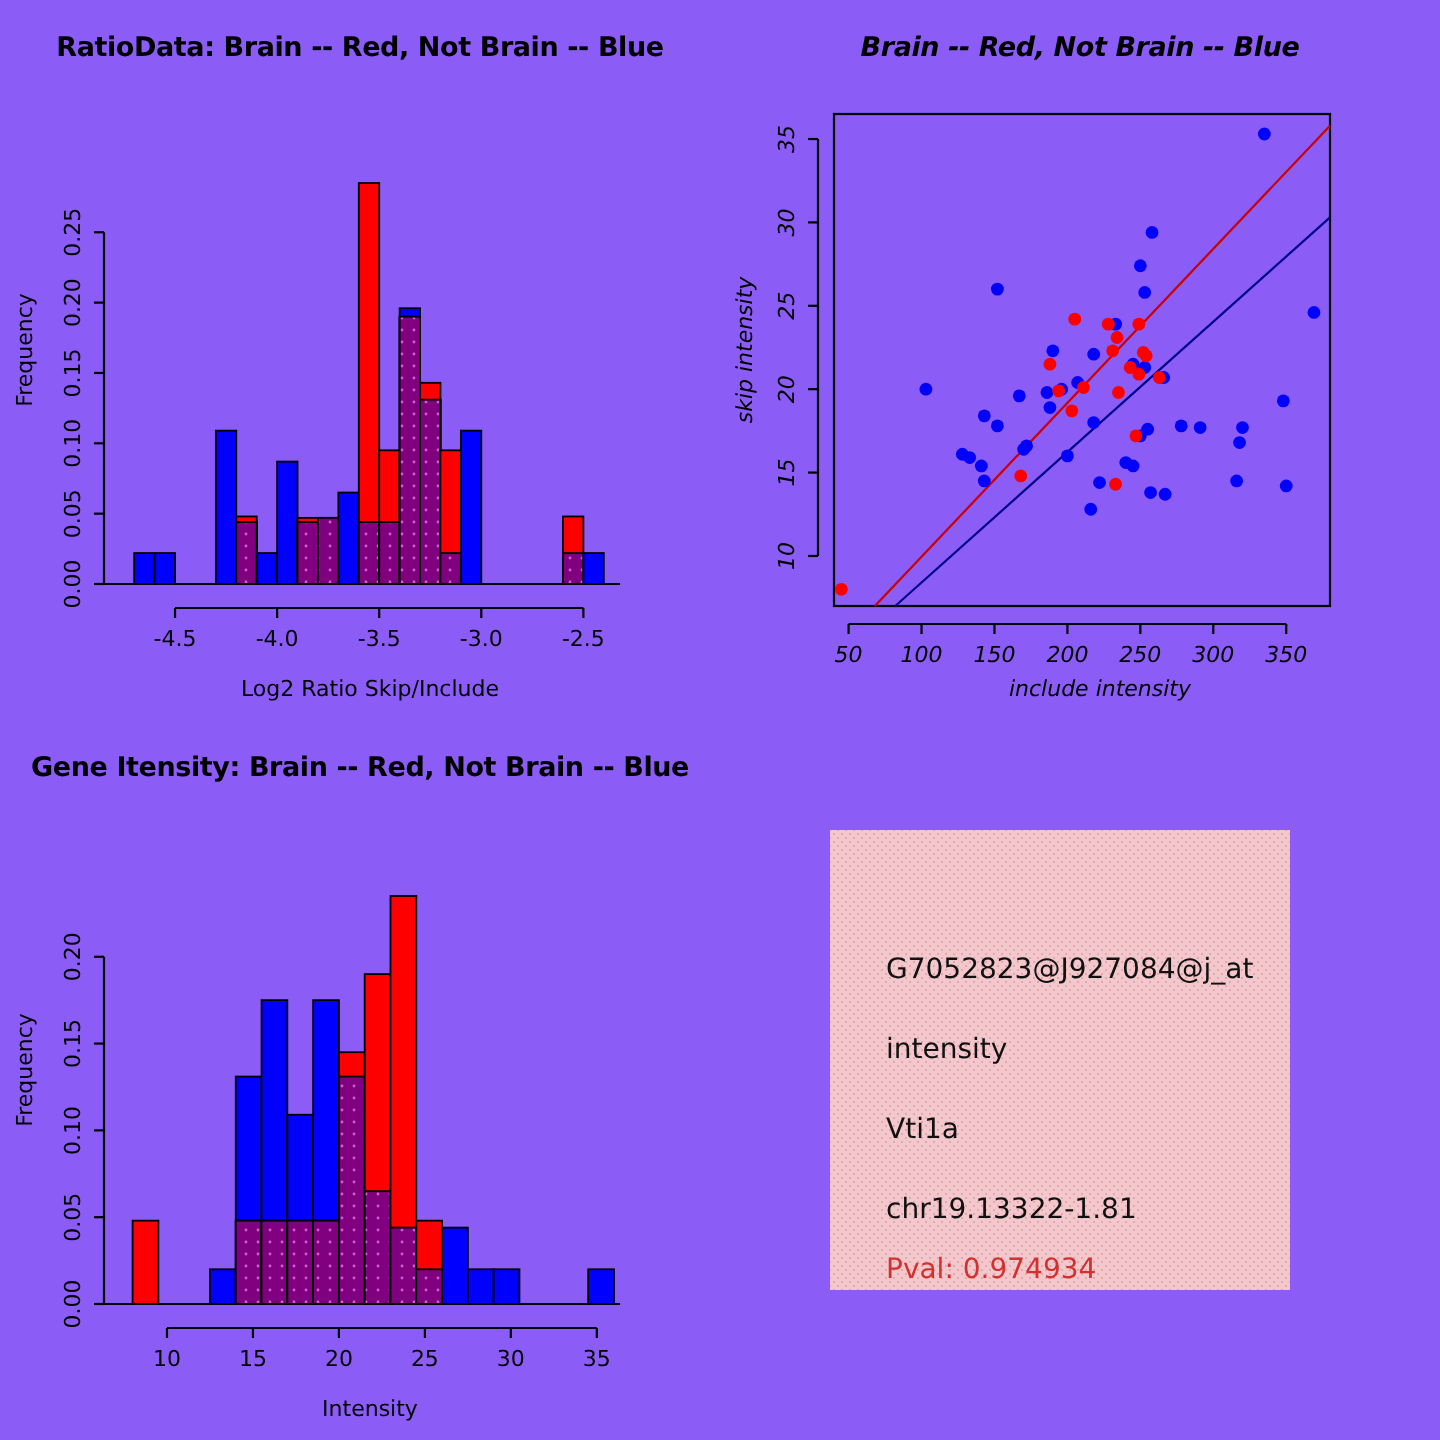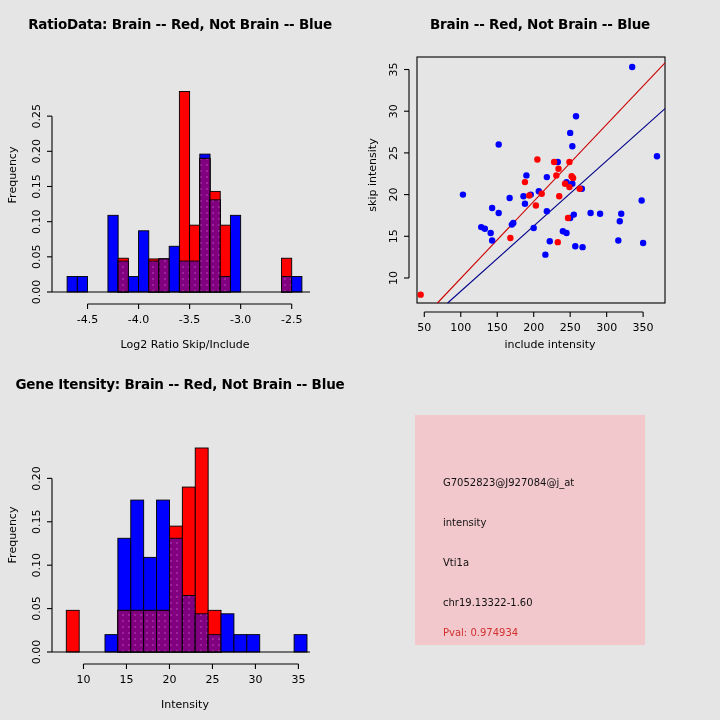--- a/index.html
+++ b/index.html
@@ -10,29 +10,29 @@
   body {
     width: 720px;
     height: 720px;
     font-family: "DejaVu Sans", sans-serif;
     overflow: hidden;
   }
   #figure {
     position: relative;
     width: 720px;
     height: 720px;
-    background: #e5e5e5;
+    background: #8b5cf6;
   }
   .panel {
     position: absolute;
     width: 360px;
     height: 360px;
   }
   #panel-ratio  { left: 0;   top: 0;   }
-  #panel-scatter{ left: 360px; top: 0; }
+  #panel-scatter{ left: 360px; top: 0; font-style: italic; }
   #panel-gene   { left: 0;   top: 360px; }
   #panel-info   { left: 360px; top: 360px; }
 
   .panel-title {
     position: absolute;
     top: 16px;
     left: 0;
     width: 360px;
     text-align: center;
     font-size: 13.5px;
@@ -62,21 +62,21 @@
     background-image:
       radial-gradient(#e8a0a8 0.6px, transparent 0.7px),
       radial-gradient(#e8a0a8 0.6px, transparent 0.7px);
     background-size: 4px 4px, 4px 4px;
     background-position: 0 0, 2px 2px;
     opacity: .85;
   }
   .info-line {
     position: absolute;
     left: 28px;
-    font-size: 10px;
+    font-size: 14px;
     color: #111111;
     white-space: nowrap;
     letter-spacing: 0px;
   }
   .info-line.pval { color: #d1312f; }
 </style>
 </head>
 <body>
 
 <div id="figure">
@@ -334,18 +334,18 @@
       <text class="axis-title" id="gene-ylab" x="16" y="175" text-anchor="middle" transform="rotate(-90 16 175)">Frequency</text>
     </svg>
   </div>
 
   <div class="panel" id="panel-info">
     <div class="info-box">
       <div class="info-dots"></div>
       <div class="info-line" style="top:62px">G7052823@J927084@j_at</div>
       <div class="info-line" style="top:102px">intensity</div>
       <div class="info-line" style="top:142px">Vti1a</div>
-      <div class="info-line" style="top:182px">chr19.13322-1.60</div>
+      <div class="info-line" style="top:182px">chr19.13322-1.81</div>
       <div class="info-line pval" style="top:212px">Pval: 0.974934</div>
     </div>
   </div>
 
 </div>
 
 </body></html>

